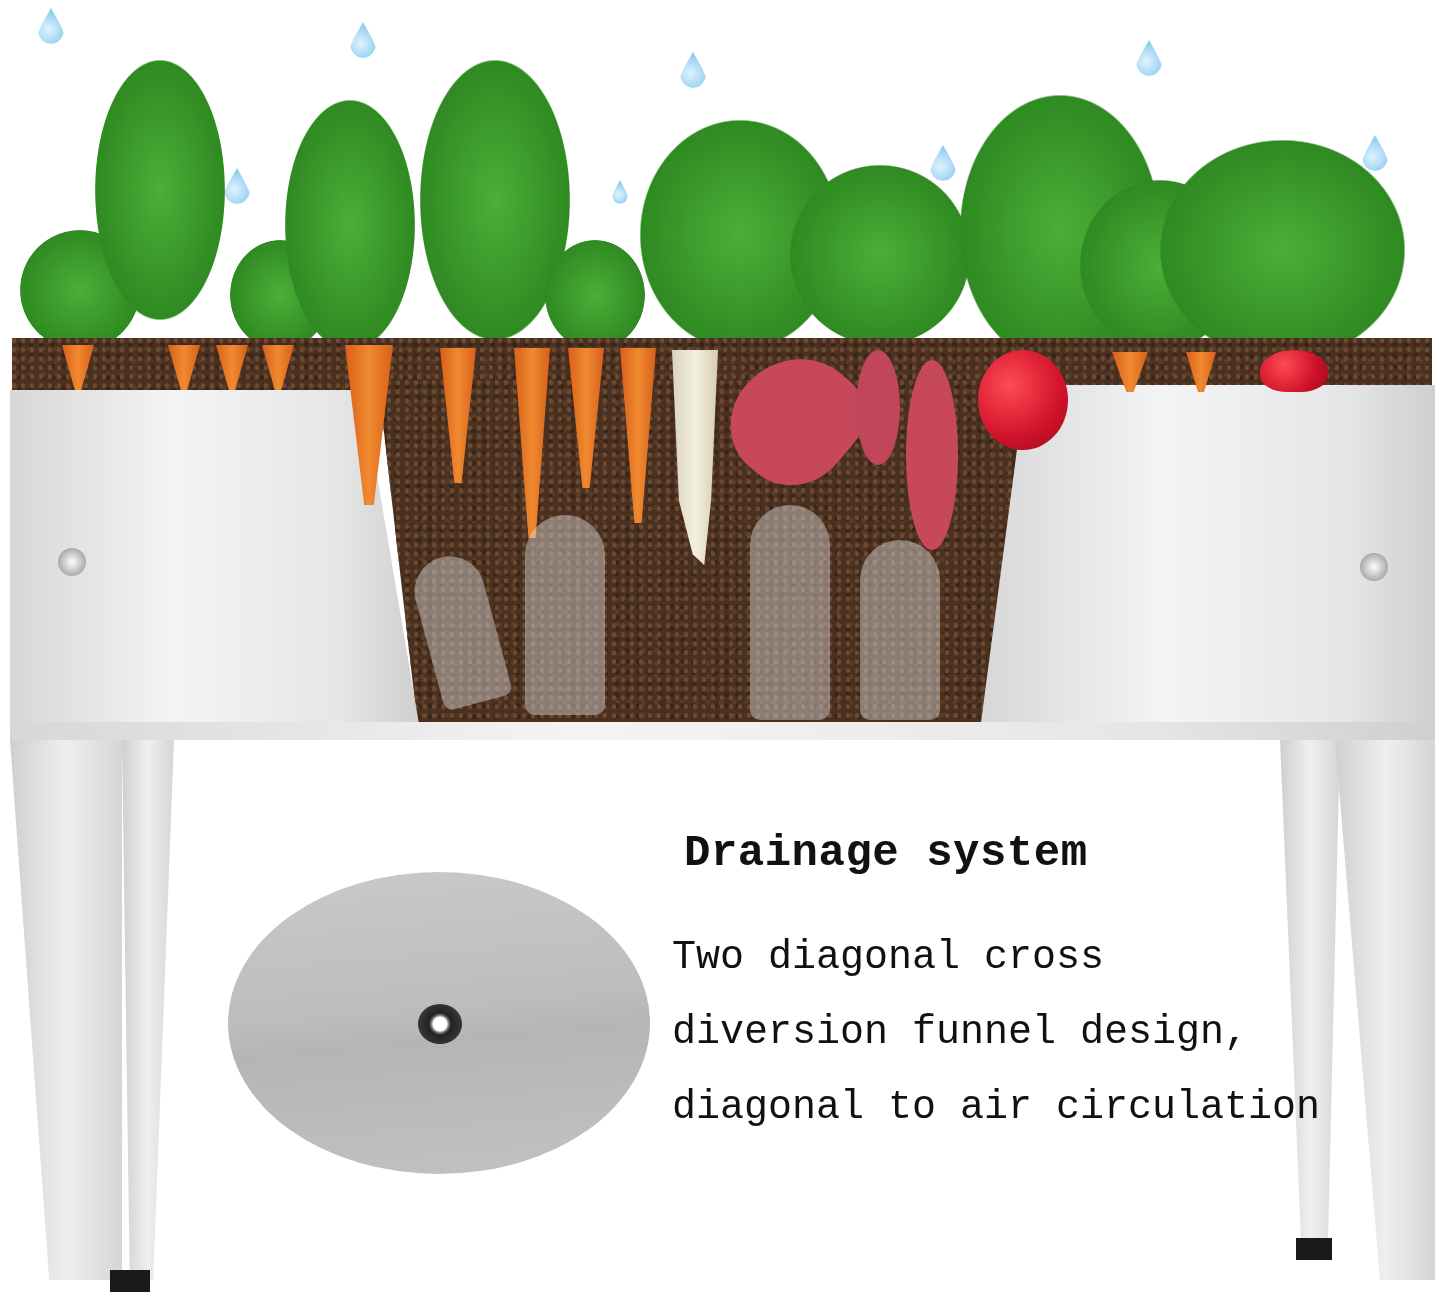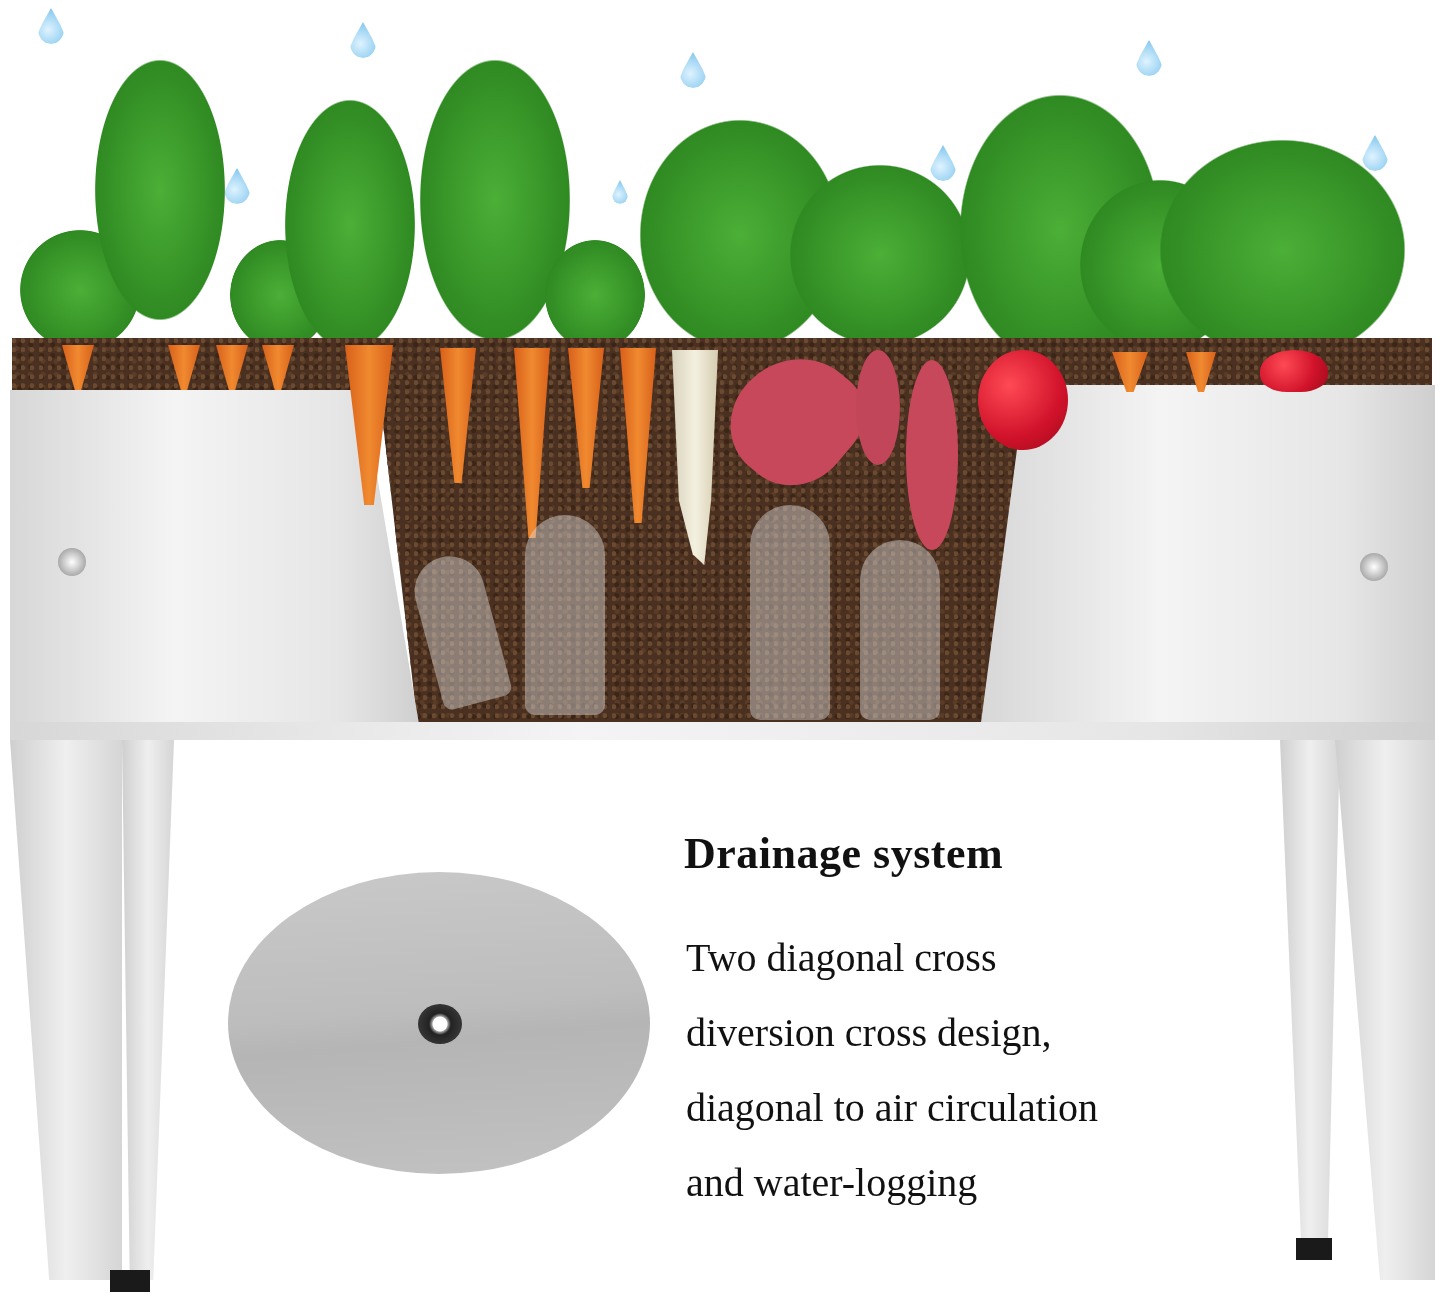--- a/index.html
+++ b/index.html
@@ -1,16 +1,16 @@
 <!DOCTYPE html>
 <html><head>
   <meta charset="utf-8">
   <style>
     html,body{margin:0;padding:0;background:#ffffff;}
-    .stage{position:relative;width:1445px;height:1311px;overflow:hidden;background:#ffffff;font-family:Liberation Serif, serif;}
+    .stage{position:relative;width:1445px;height:1311px;overflow:hidden;background:#ffffff;font-family:Liberation Mono, monospace;}
     .abs{position:absolute;}
     .soil{background:
       radial-gradient(circle at 20% 30%, #6b4a32 0 2px, transparent 3px),
       radial-gradient(circle at 70% 60%, #3b2516 0 2px, transparent 3px),
       radial-gradient(circle at 40% 80%, #5a3b25 0 2px, transparent 3px),
       #4a3020;background-size:9px 9px,11px 11px,13px 13px,auto;}
     .metal{background:linear-gradient(90deg,#d7d7d7,#f4f4f4 40%,#e6e6e6 80%,#cfcfcf);}
     .leg{background:linear-gradient(90deg,#cfcfcf,#efefef 50%,#d5d5d5);}
     .title{font-weight:bold;font-size:44px;color:#111;letter-spacing:0.5px;}
     .body{font-size:40px;color:#111;line-height:75px;}
@@ -90,19 +90,18 @@
   <div class="abs leg" style="left:1280px;top:740px;width:60px;height:500px;clip-path:polygon(0 0,100% 0,80% 100%,35% 100%);"></div>
   <div class="abs leg" style="left:1335px;top:740px;width:100px;height:540px;clip-path:polygon(0 0,100% 0,100% 100%,45% 100%);"></div>
   <div class="abs" style="left:110px;top:1270px;width:40px;height:22px;background:#1a1a1a;"></div>
   <div class="abs" style="left:1296px;top:1238px;width:36px;height:22px;background:#1a1a1a;"></div>
 
   <div class="abs" style="left:228px;top:872px;width:422px;height:302px;border-radius:50%;background:linear-gradient(175deg,#c9c9c9,#bdbdbd 45%,#b5b5b5 55%,#c2c2c2);">
     <div class="abs" style="left:190px;top:132px;width:44px;height:40px;border-radius:50%;background:radial-gradient(circle,#ffffff 0 7px,#9a9a9a 8px,#222 11px,#333 20px);"></div>
   </div>
 
   <div class="abs title" style="left:684px;top:828px;">Drainage system</div>
-  <div class="abs body" style="left:686px;top:920px;width:720px;">
+  <div class="abs body" style="left:672px;top:920px;width:720px;">
     <div>Two diagonal cross</div>
-    <div>diversion cross design,</div>
+    <div>diversion funnel design,</div>
     <div>diagonal to air circulation</div>
-    <div>and water-logging</div>
   </div>
 </div>
 
 </body></html>

